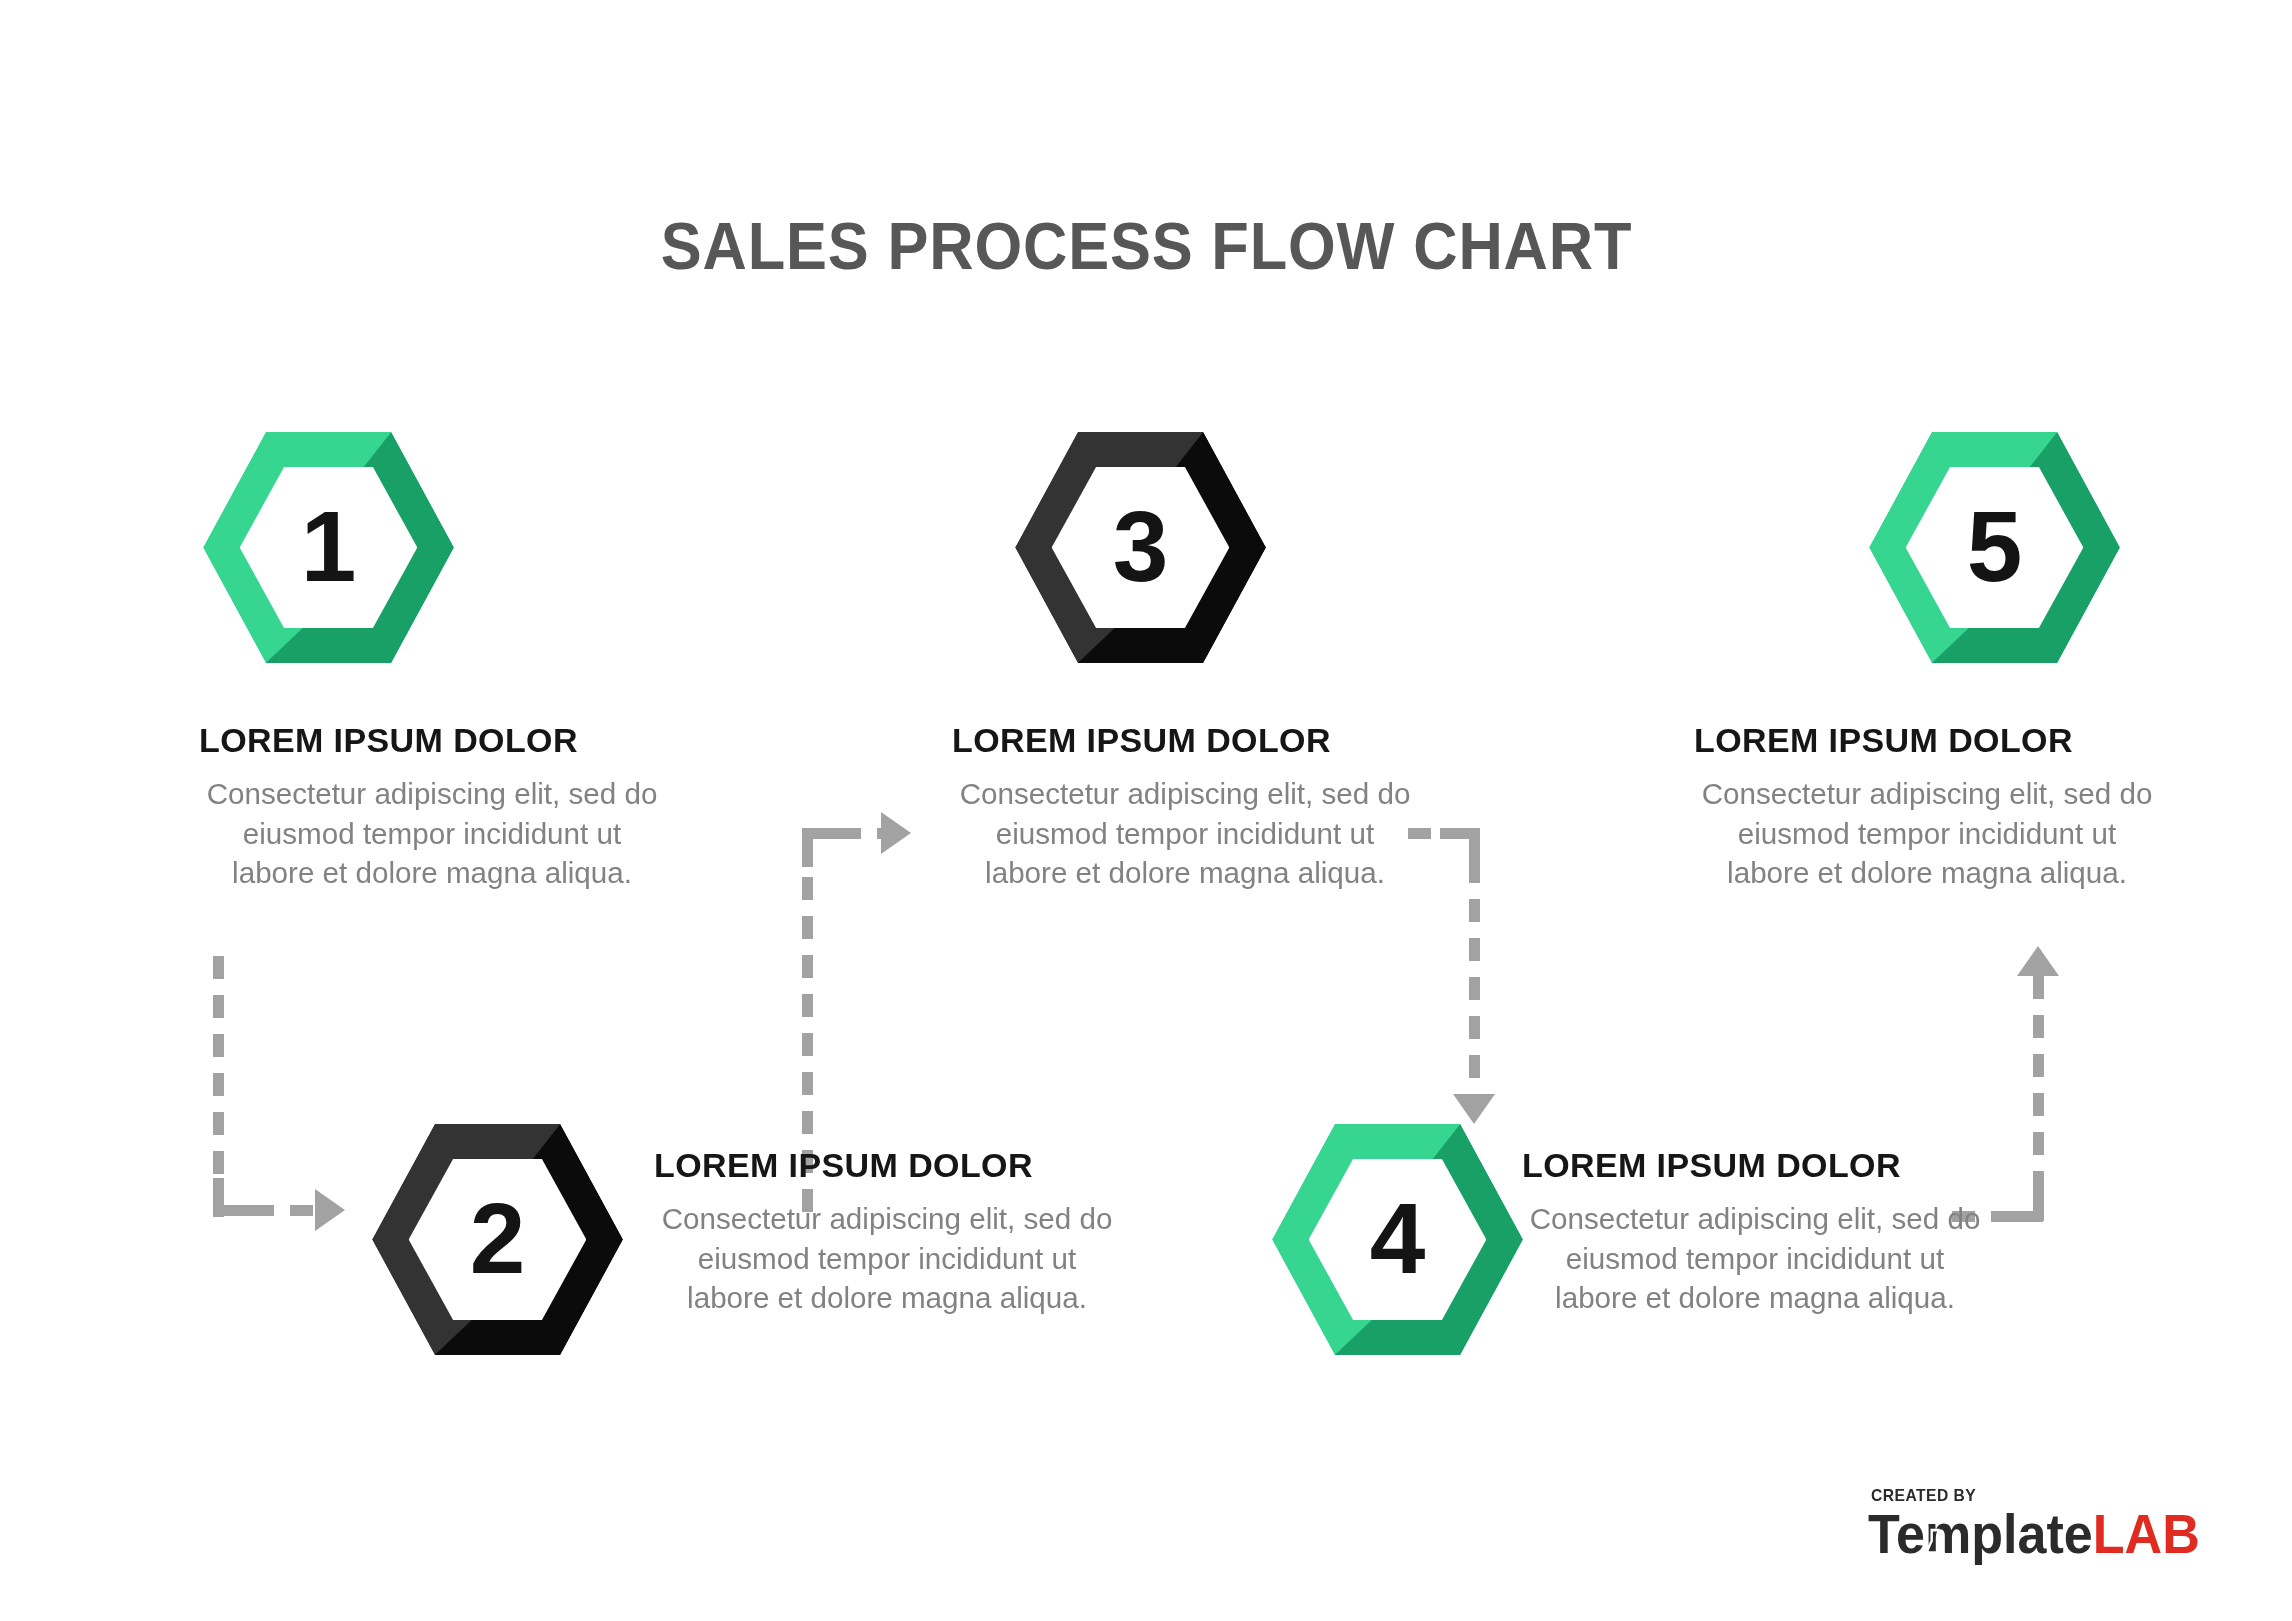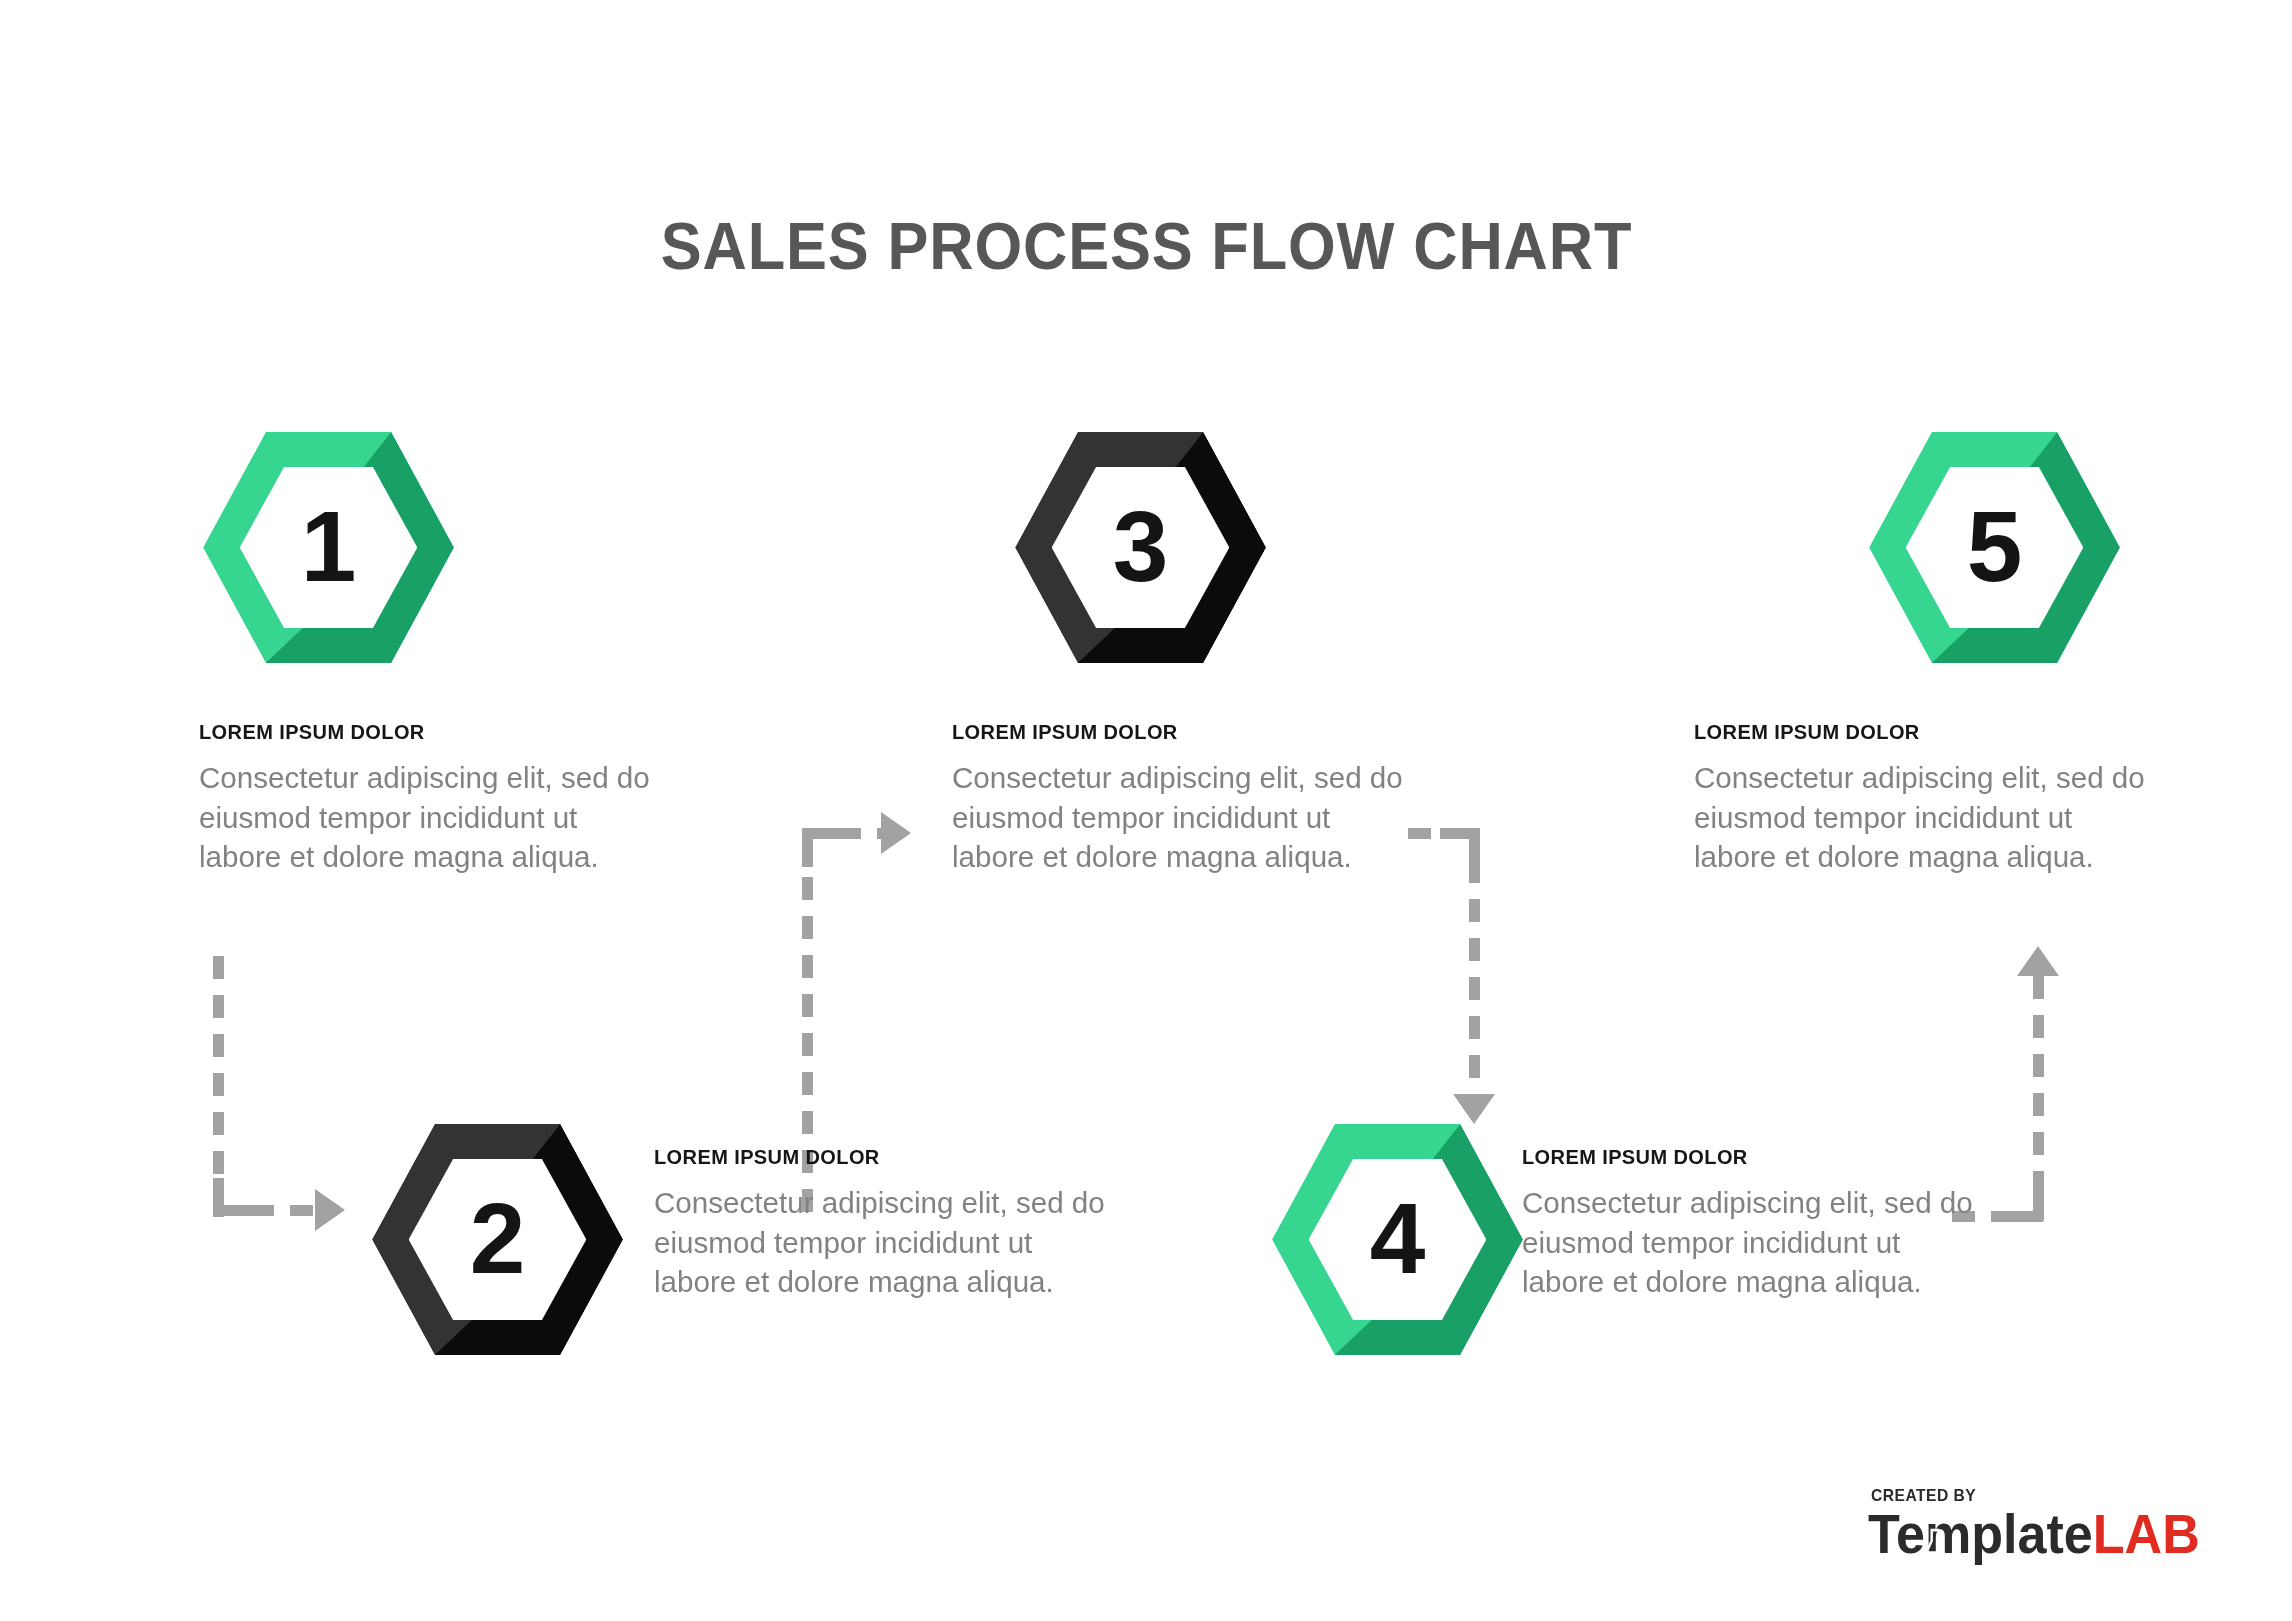--- a/index.html
+++ b/index.html
@@ -32,25 +32,25 @@
   }
   .hex-num{
     position:absolute;inset:0;display:flex;align-items:center;justify-content:center;
     font-size:100px;font-weight:bold;color:#141414;line-height:1;
     padding-bottom:3.6px;
   }
 
   
   .step-text{position:absolute;width:466px;}
   .step-head{
-    font-size:20px;font-weight:bold;color:#161616;letter-spacing:0.4px;
+    font-size:34px;font-weight:bold;color:#161616;letter-spacing:0.4px;
     margin:0 0 14.3px 0;white-space:nowrap;
   }
   .step-body{
-    font-size:29.6px;color:#828282;line-height:1.33;margin:0;
+    font-size:29.6px;color:#828282;line-height:1.33;margin:0;text-align:center;
   }
 
   
   .conn{position:absolute;}
   .dash-v{position:absolute;width:10.7px;
     background-image:linear-gradient(#a2a2a2 60%,rgba(255,255,255,0) 0%);
     background-size:10.7px 39px;background-repeat:repeat-y;}
   .dash-h{position:absolute;height:10.7px;
     background-image:linear-gradient(to right,#a2a2a2 60%,rgba(255,255,255,0) 0%);
     background-size:39px 10.7px;background-repeat:repeat-x;}

